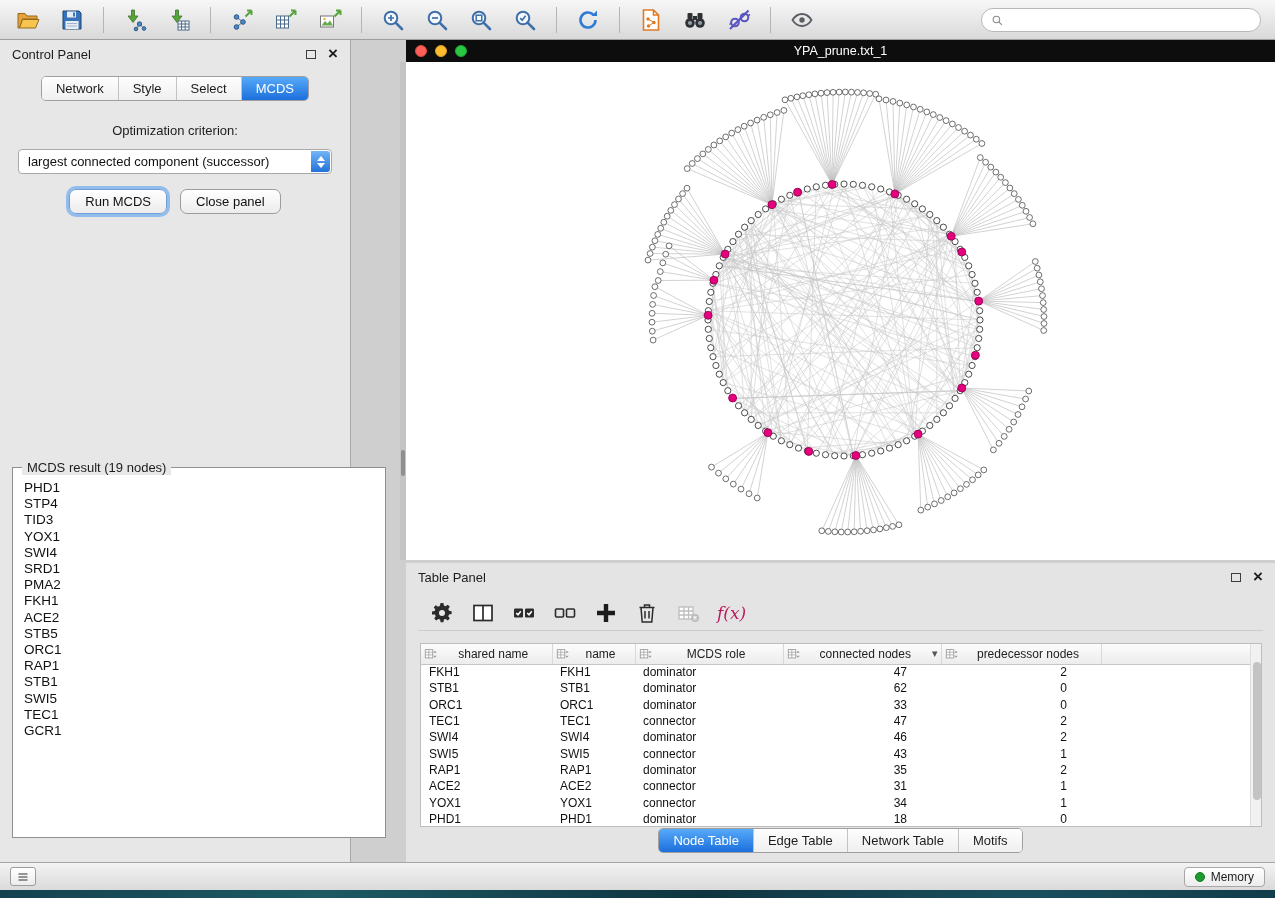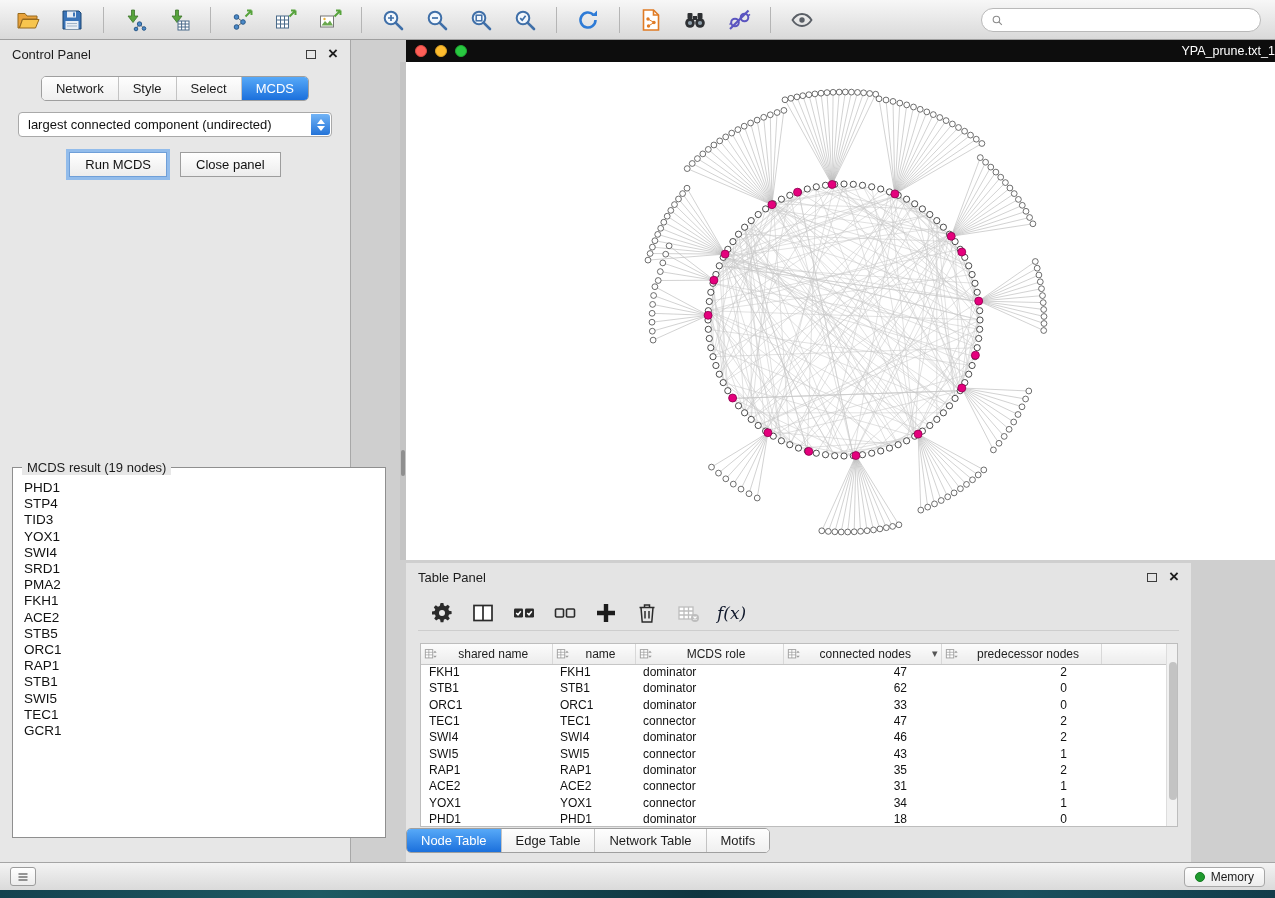--- a/index.html
+++ b/index.html
@@ -32,60 +32,60 @@
   .seg .tab:last-child{border-right:none}
   .seg .tab.active{background:linear-gradient(#57a9f8,#1b70dc);color:#fff}
   .opt-label{text-align:center;margin-top:22px;font-size:13px;color:#1c1c1c}
   .dropdown{margin:11px auto 0;width:314px;height:25px;background:#fff;border:1px solid #a9a9a9;border-radius:4px;
     display:flex;align-items:center;font-size:13px;padding-left:9px;position:relative;cursor:pointer;color:#111}
   .stepper{position:absolute;right:1px;top:1px;bottom:1px;width:19px;background:linear-gradient(#72b4f6,#2373d8);
     border-radius:0 3px 3px 0;display:flex;flex-direction:column;align-items:center;justify-content:center;gap:2px}
   .stepper .up{width:0;height:0;border-left:4px solid transparent;border-right:4px solid transparent;border-bottom:5px solid #fff}
   .stepper .down{width:0;height:0;border-left:4px solid transparent;border-right:4px solid transparent;border-top:5px solid #fff}
   .btn-row{display:flex;justify-content:center;gap:13px;margin-top:15px}
-  .btn{background:linear-gradient(#ffffff,#ececec);border:1px solid #9d9d9d;border-radius:0;font-size:13px;
+  .btn{background:linear-gradient(#ffffff,#ececec);border:1px solid #9d9d9d;border-radius:7px;font-size:13px;
     padding:4px 15px;color:#111;font-family:"Liberation Sans",sans-serif;cursor:pointer}
   .btn.focused{box-shadow:0 0 0 3px rgba(90,160,238,.6);border-color:#6f9fd8}
   .result-box{position:absolute;left:12px;top:420px;width:374px;height:378px;border:1px solid #8f8f8f;background:#fff;padding:3px}
   .result-box legend{font-size:13px;padding:0 5px;margin-left:6px;background:#e7e7e7;color:#1c1c1c}
   .result-list{background:#fff;width:100%;height:100%;overflow:hidden;padding:2px 0 0 8px}
   .result-item{font-size:13.5px;line-height:16.2px;color:#111;cursor:default}
 
   
   .net-titlebar{position:absolute;left:406px;top:40px;width:869px;height:22px;background:#0d0d0d;display:flex;align-items:center}
   .traffic{display:flex;gap:8px;margin-left:9px;z-index:2}
   .light{width:12px;height:12px;border-radius:50%;cursor:pointer}
   .light.red{background:#ff5f57;border:1px solid #d94a43}
   .light.yellow{background:#febc2e;border:1px solid #d8a023}
   .light.green{background:#28c840;border:1px solid #1fa832}
-  .net-title{position:absolute;left:0;right:0;text-align:right;color:#fff;font-size:12.5px}
+  .net-title{position:absolute;left:0;right:0;text-align:center;color:#fff;font-size:12.5px}
   .net-canvas{position:absolute;left:406px;top:62px;width:869px;height:498px;background:#fff}
   .net-canvas svg{width:100%;height:100%;display:block}
   .v-divider{position:absolute;left:400px;top:62px;width:6px;height:498px;background:#c4c4c4}
   .v-thumb{position:absolute;left:1px;top:388px;width:4px;height:26px;background:#8f8f8f;border-radius:2px}
 
   
-  .table-panel{position:absolute;left:406px;top:563px;width:785px;height:299px;background:#e4e4e4}
+  .table-panel{position:absolute;left:406px;top:563px;width:869px;height:299px;background:#e4e4e4}
   .tp-toolbar{margin:4px 12px 0 12px;height:36px;display:flex;align-items:center;gap:17px;border-bottom:1px solid #cdcdcd;padding-left:12px}
   .t-icon{width:24px;height:24px;cursor:pointer}
   .t-icon svg{width:24px;height:24px;display:block}
-  .fx-label{font-family:"DejaVu Serif",serif;font-style:italic;font-size:17px;color:#0f172a;cursor:default}
+  .fx-label{font-family:"DejaVu Serif",serif;font-style:italic;font-size:17px;color:#be185d;cursor:default}
   .dtable{position:absolute;left:14px;right:13px;top:80px;height:184px;background:#fff;border:1px solid #bdbdbd;overflow:hidden}
   .dtable table{width:100%;border-collapse:collapse;table-layout:fixed;font-size:12px}
   .dtable th{height:20px;font-weight:normal;color:#222;background:linear-gradient(#fcfcfc,#ececec);
     border-right:1px solid #d8d8d8;border-bottom:1px solid #c6c6c6;padding:0 3px;cursor:pointer;overflow:hidden;white-space:nowrap}
   .hdr-inner{display:flex;align-items:center;width:100%}
   .hdr-icon svg{width:14px;height:14px;display:block}
   .hdr-label{flex:1;text-align:center}
   .chev{color:#555;font-size:11px;margin-left:2px}
   .dtable td{height:16.3px;padding:0 8px;color:#111;white-space:nowrap;overflow:hidden}
   .dtable td.num{text-align:right;padding-right:34px}
   .tscroll{position:absolute;right:0;top:0;bottom:0;width:11px;background:#f1f1f1;border-left:1px solid #ddd}
   .tthumb{position:absolute;left:1.5px;top:18px;width:8px;height:138px;background:#c3c3c3;border-radius:4px;cursor:pointer}
-  .bottom-tabs{position:absolute;left:0;right:0;bottom:9px;display:flex;justify-content:flex-start}
+  .bottom-tabs{position:absolute;left:0;right:0;bottom:9px;display:flex;justify-content:center}
 
   
   .status-bar{position:absolute;left:0;right:0;top:862px;height:28px;background:linear-gradient(#f3f3f3,#dadada);
     border-top:1px solid #a5a5a5;display:flex;align-items:center;padding:0 10px}
   .list-btn{width:26px;height:19px;border:1px solid #9c9c9c;border-radius:3px;background:linear-gradient(#fff,#ececec);
     display:flex;align-items:center;justify-content:center;cursor:pointer}
   .list-btn svg{width:14px;height:12px}
   .memory-btn{margin-left:auto;display:flex;align-items:center;gap:6px;border:1px solid #a7a7a7;border-radius:4px;
     background:linear-gradient(#fff,#ececec);padding:2px 10px;font-size:12px;color:#1c1c1c;cursor:pointer}
   .mem-dot{width:10px;height:10px;border-radius:50%;background:#1f9a2e;border:1px solid #147a20}
@@ -254,22 +254,23 @@
       </span>
     </div>
     <div class="seg-tabs">
         <div class="seg" id="control-tabs">
           <span class="tab">Network</span>
           <span class="tab">Style</span>
           <span class="tab">Select</span>
           <span class="tab active">MCDS</span>
         </div>
       </div>
+    <div class="opt-label">Optimization criterion:</div>
     <div class="dropdown">
-      <span>largest connected component (undirected)</span>
+      <span>largest connected component (successor)</span>
       <span class="stepper">
           <span class="up"></span>
           <span class="down"></span>
         </span>
     </div>
     <div class="btn-row">
       <button class="btn focused">Run MCDS</button>
       <button class="btn">Close panel</button>
     </div>
     <fieldset class="result-box">

